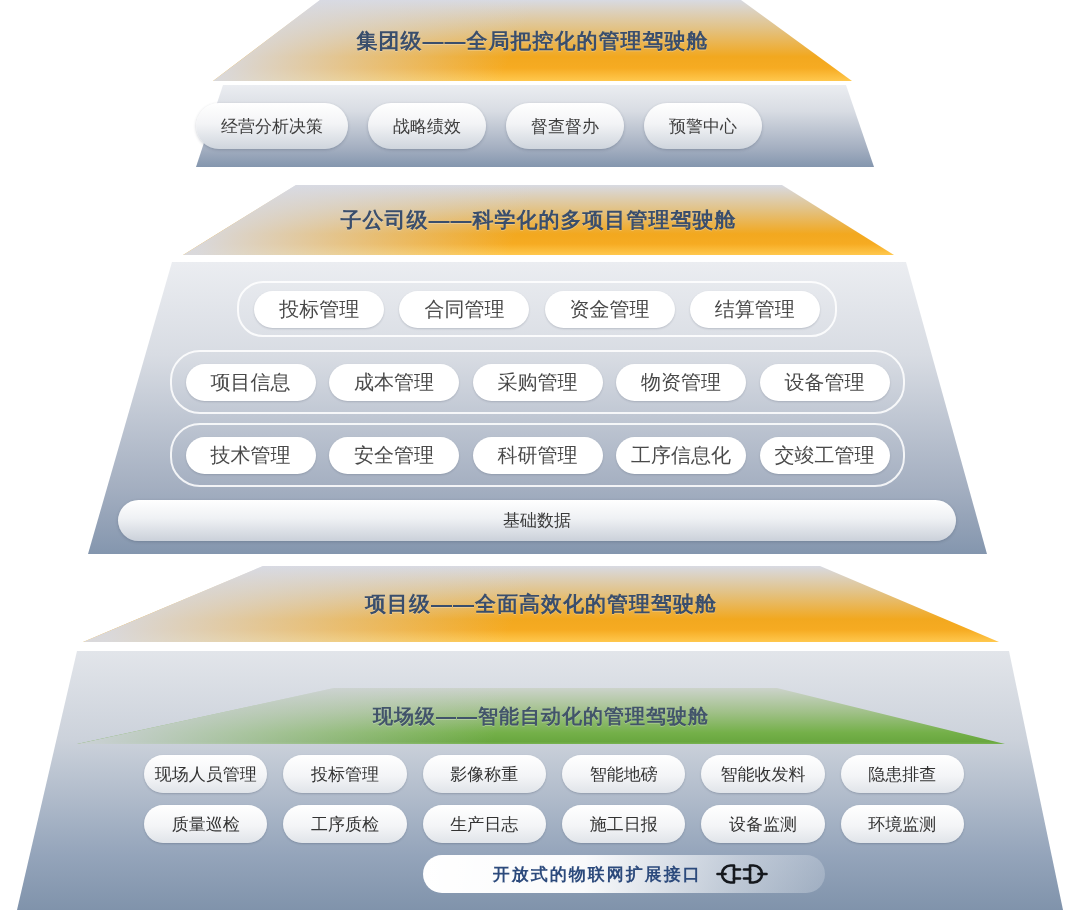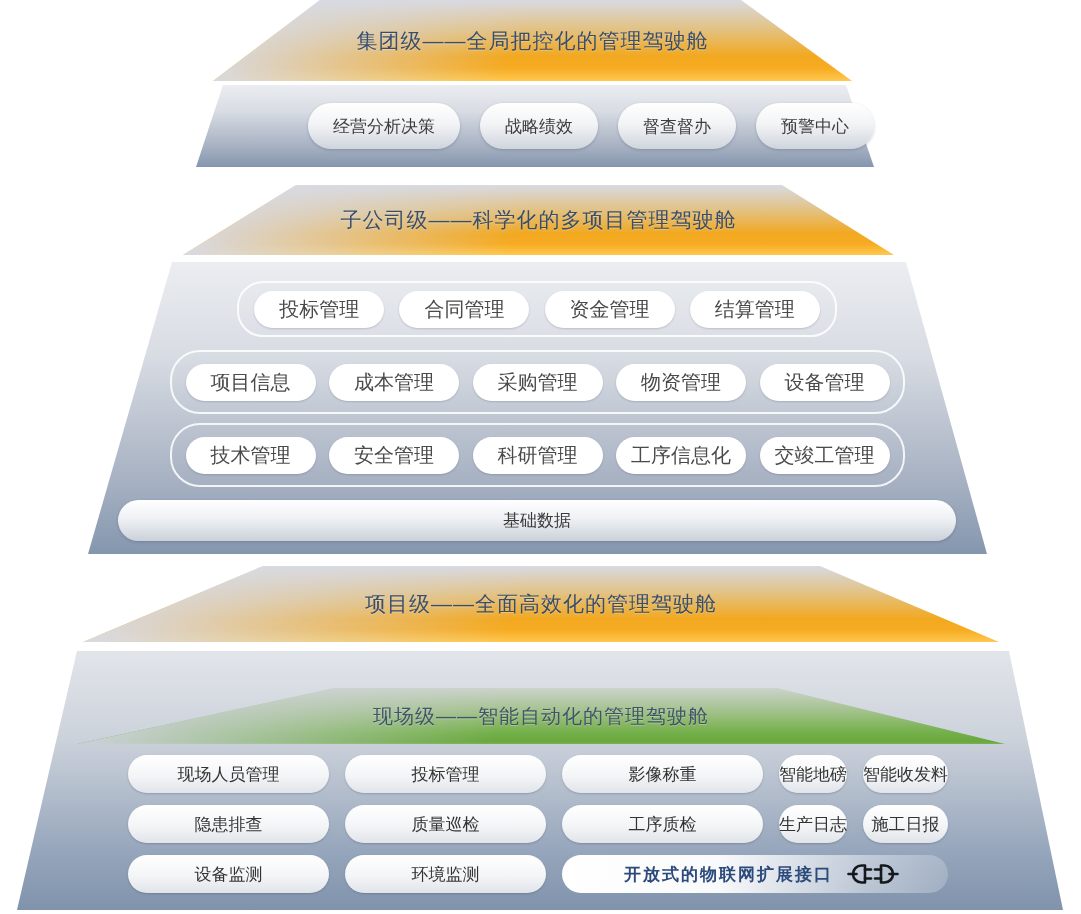--- a/index.html
+++ b/index.html
@@ -1,21 +1,21 @@
 <!DOCTYPE html>
 <html><head>
 <meta charset="utf-8">
 <style>
   html,body{margin:0;padding:0;background:#ffffff;}
   body{font-family:"Liberation Sans","DejaVu Sans",sans-serif;}
   .stage{position:relative;width:1081px;height:914px;background:#ffffff;overflow:hidden;}
 
   
   .trap{position:absolute;display:flex;align-items:center;justify-content:center;}
-  .trap-title{font-size:21px;font-weight:normal;color:#3A4E6C;letter-spacing:1px;
+  .trap-title{font-size:21px;font-weight:bold;color:#3A4E6C;letter-spacing:1px;
               text-shadow:0 1px 0 rgba(255,255,255,0.25);white-space:nowrap;}
 
   .trap-orange{
     background:
       linear-gradient(115deg, rgba(216,218,227,0.95) 6%, rgba(216,218,227,0) 48%),
       linear-gradient(180deg, #d8dae2 0%, #e2c388 34%, #f2a81f 70%, #f6ab22 84%, #ffc84e 100%);
   }
   .trap-gray{
     background:linear-gradient(180deg, #ebedf1 0%, #d8dce3 32%, #a3aec0 78%, #8496ae 100%);
   }
@@ -39,40 +39,40 @@
   .lv4-body{left:17px;top:651px;width:1046px;height:259px;
        clip-path:polygon(60px 0, 992px 0, 1046px 259px, 0 259px);
        background:linear-gradient(180deg,#e2e5ea 0%,#ccd2db 34%,#95a5bb 78%,#8093ab 100%);}
   .lv4-green{left:77px;top:688px;width:928px;height:56px;
        clip-path:polygon(257px 0, 700px 0, 928px 56px, 0 56px);}
 
   
   .pill{display:flex;align-items:center;justify-content:center;white-space:nowrap;}
 
   .pill-row{position:absolute;left:196px;top:85px;width:678px;height:82px;
-            display:flex;align-items:center;justify-content:flex-end;gap:20px;}
+            display:flex;align-items:center;justify-content:flex-start;gap:20px;}
   .band-pill{height:46px;padding:0 25px;border-radius:23px;font-size:17px;color:#3d3d3d;
              background:linear-gradient(180deg,#ffffff 0%,#f3f4f6 45%,#cfd5dd 100%);
              box-shadow:0 1px 3px rgba(45,55,75,0.25);}
 
   .group{position:absolute;border:2px solid rgba(255,255,255,0.85);border-radius:30px;
          display:flex;align-items:center;justify-content:space-evenly;}
   .g1{left:237px;top:281px;width:596px;height:52px;border-radius:26px;}
   .g2{left:170px;top:350px;width:731px;height:60px;}
   .g3{left:170px;top:423px;width:731px;height:60px;}
   .mid-pill{width:130px;height:37px;border-radius:19px;background:#ffffff;
             font-size:20px;color:#4a4a4a;box-shadow:0 1px 2px rgba(45,55,75,0.2);}
 
   .base-bar{position:absolute;left:118px;top:500px;width:838px;height:41px;border-radius:21px;
             display:flex;align-items:center;justify-content:center;font-size:17px;color:#3a3a3a;
             background:linear-gradient(180deg,#ffffff 0%,#eff1f4 45%,#cbd1da 100%);
             box-shadow:0 1px 3px rgba(45,55,75,0.25);}
 
-  .grid{position:absolute;left:128px;top:755px;width:820px;
-        display:grid;grid-template-columns:repeat(3,1fr);grid-auto-rows:38px;
+  .grid{position:absolute;left:144px;top:755px;width:820px;
+        display:grid;grid-template-columns:repeat(6,1fr);grid-auto-rows:38px;
         column-gap:16px;row-gap:12px;}
   .grid-pill{border-radius:19px;font-size:17px;color:#333333;
              background:linear-gradient(180deg,#ffffff 0%,#f4f5f7 55%,#e0e4e9 100%);
              box-shadow:0 1px 2px rgba(45,55,75,0.25);
              display:flex;align-items:center;justify-content:center;white-space:nowrap;}
   .iot-bar{grid-column:3/6;border-radius:19px;
            background:linear-gradient(90deg,rgba(255,255,255,1) 0%,rgba(255,255,255,0.95) 40%,
                       rgba(240,243,247,0.5) 78%,rgba(223,229,237,0.28) 100%);
            display:flex;align-items:center;justify-content:center;gap:14px;}
   .iot-text{color:#2C4A7C;font-weight:bold;font-size:17px;letter-spacing:2px;white-space:nowrap;margin-left:13px;}

